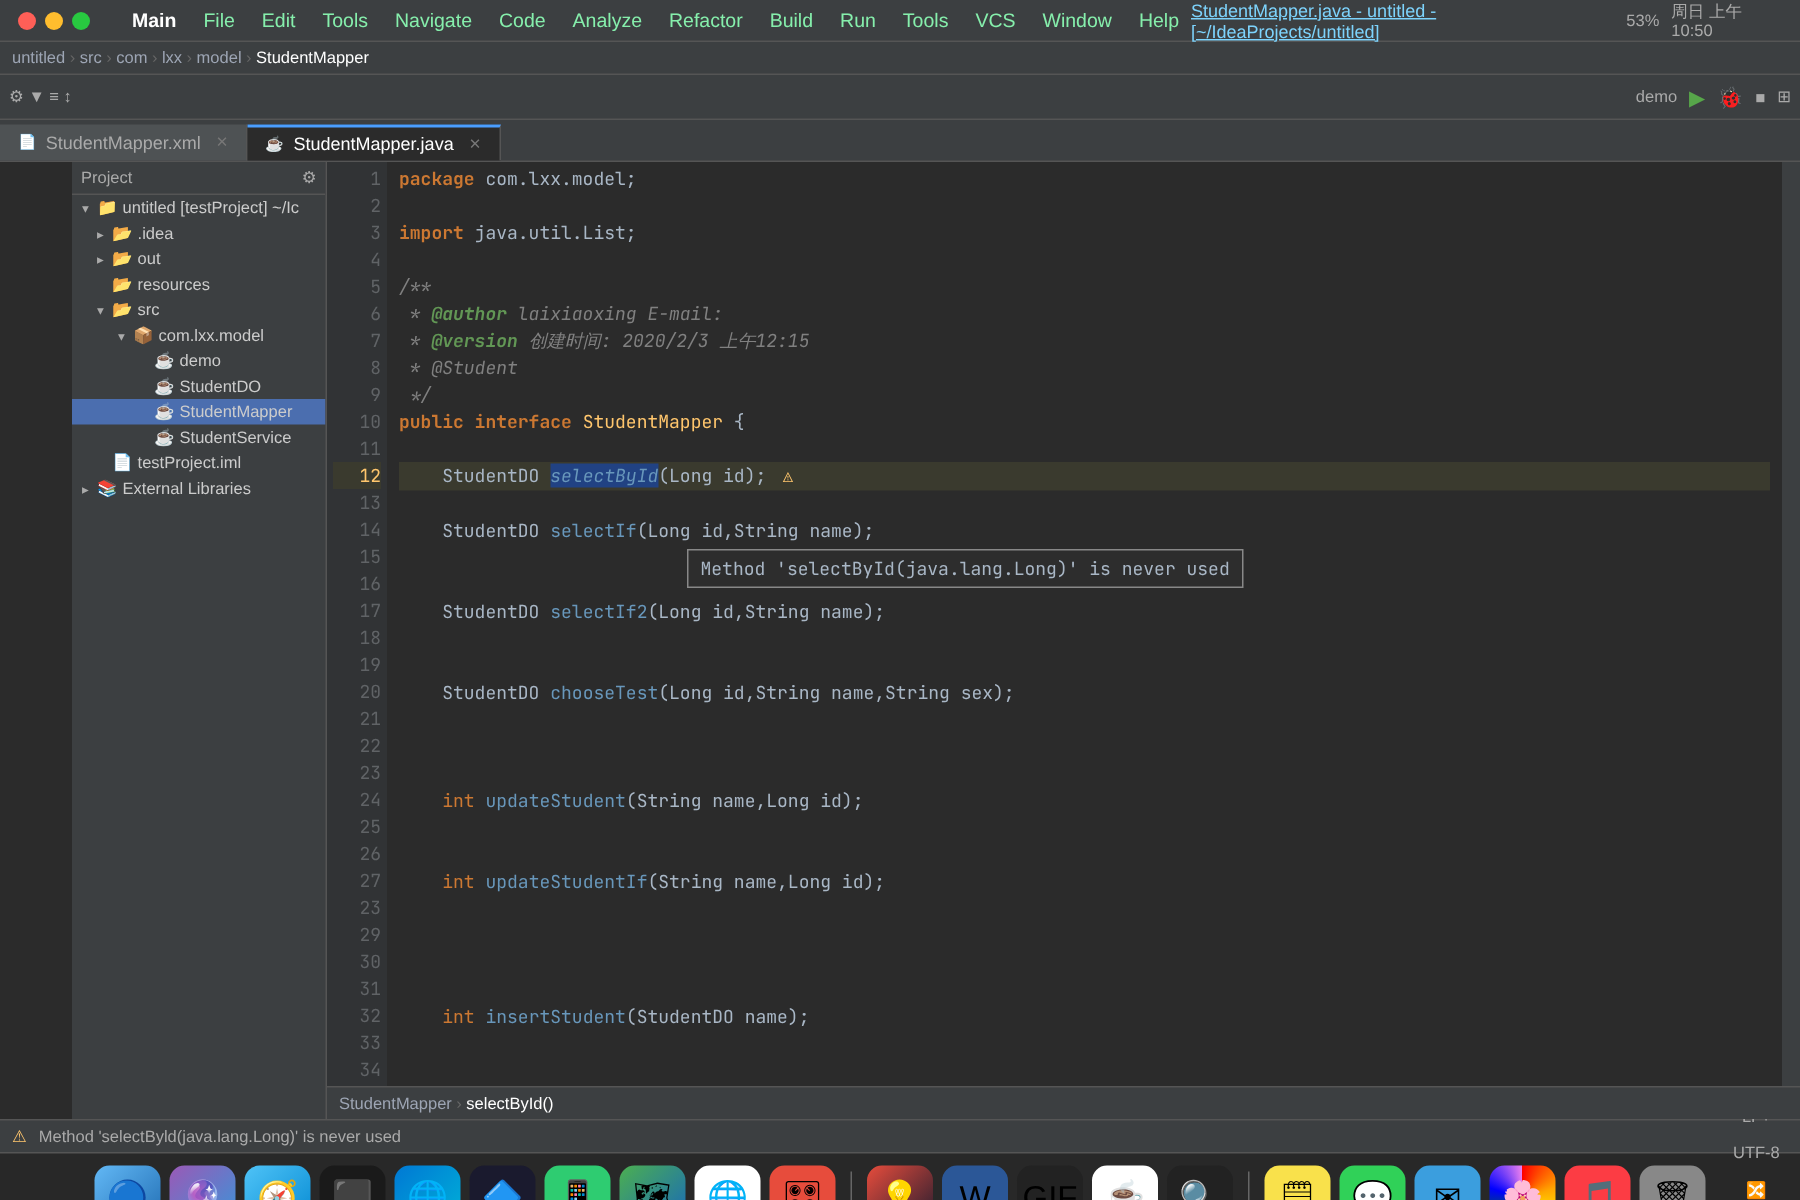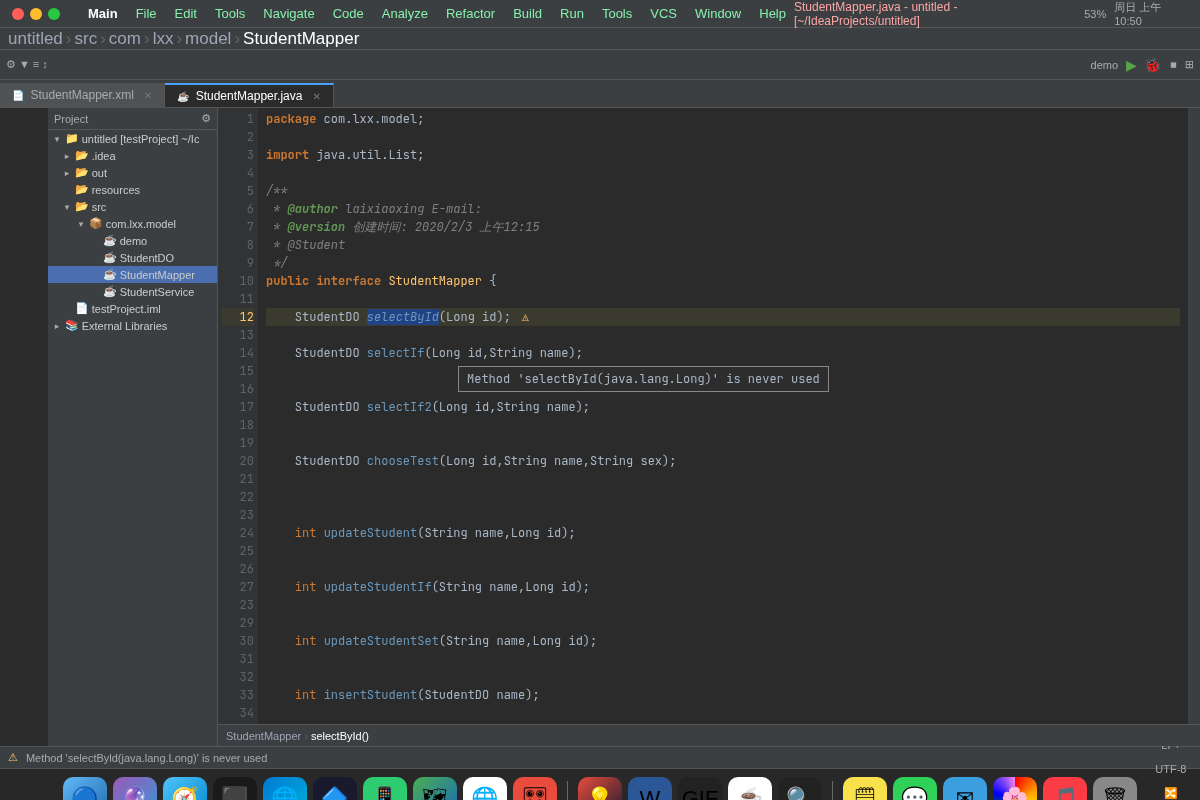--- a/index.html
+++ b/index.html
@@ -17,31 +17,31 @@
     }
     .mac-titlebar-left { display: flex; align-items: center; gap: 20px; }
     .mac-dots { display: flex; gap: 6px; }
     .mac-dot { width: 12px; height: 12px; border-radius: 50%; }
     .mac-dot.red { background: #ff5f57; }
     .mac-dot.yellow { background: #ffbd2e; }
     .mac-dot.green { background: #28c940; }
     .mac-menu { display: flex; align-items: center; gap: 2px; }
     .mac-menu-item { color: #86efac; font-size: 13px; padding: 2px 8px; cursor: default; }
     .mac-menu-item.bold { font-weight: 600; color: #fff; }
-    .mac-titlebar-center { color: #fca5a5; font-size: 12px; }
+    .mac-titlebar-center { color: #7dd3fc; font-size: 12px; text-decoration: underline; }
     .mac-titlebar-right { display: flex; align-items: center; gap: 8px; color: #aaa; font-size: 11px; }
 
     
     .ide-breadcrumb {
       height: 22px;
       background: #3c3f41;
       display: flex;
       align-items: center;
       padding: 0 8px;
-      font-size: 17px;
+      font-size: 11px;
       color: #aaa;
       border-bottom: 1px solid #555;
     }
     .breadcrumb-sep { margin: 0 3px; color: #666; }
 
     
     .ide-toolbar {
       height: 30px;
       background: #3c3f41;
       display: flex;
@@ -456,21 +456,20 @@
         <span class="code-line">    <span class="type">StudentDO</span> <span class="interface-method">chooseTest</span>(Long id,String name,String sex);</span>
         <span class="code-line">&nbsp;</span>
         <span class="code-line">&nbsp;</span>
         <span class="code-line">&nbsp;</span>
         <span class="code-line">    <span class="kw2">int</span> <span class="interface-method">updateStudent</span>(String name,Long id);</span>
         <span class="code-line">&nbsp;</span>
         <span class="code-line">&nbsp;</span>
         <span class="code-line">    <span class="kw2">int</span> <span class="interface-method">updateStudentIf</span>(String name,Long id);</span>
         <span class="code-line">&nbsp;</span>
         <span class="code-line">&nbsp;</span>
-        <span class="code-line">    <span class="kw2">int</span> <span class="interface-method">updateStudentSet</span>(String name,Long id);</span>
         <span class="code-line">&nbsp;</span>
         <span class="code-line">&nbsp;</span>
         <span class="code-line">    <span class="kw2">int</span> <span class="interface-method">insertStudent</span>(StudentDO name);</span>
         <span class="code-line">&nbsp;</span>
 
         <div class="tooltip">Method 'selectById(java.lang.Long)' is never used</div>
       </div>
       <div class="scrollbar-gutter"></div>
     </div>
 

